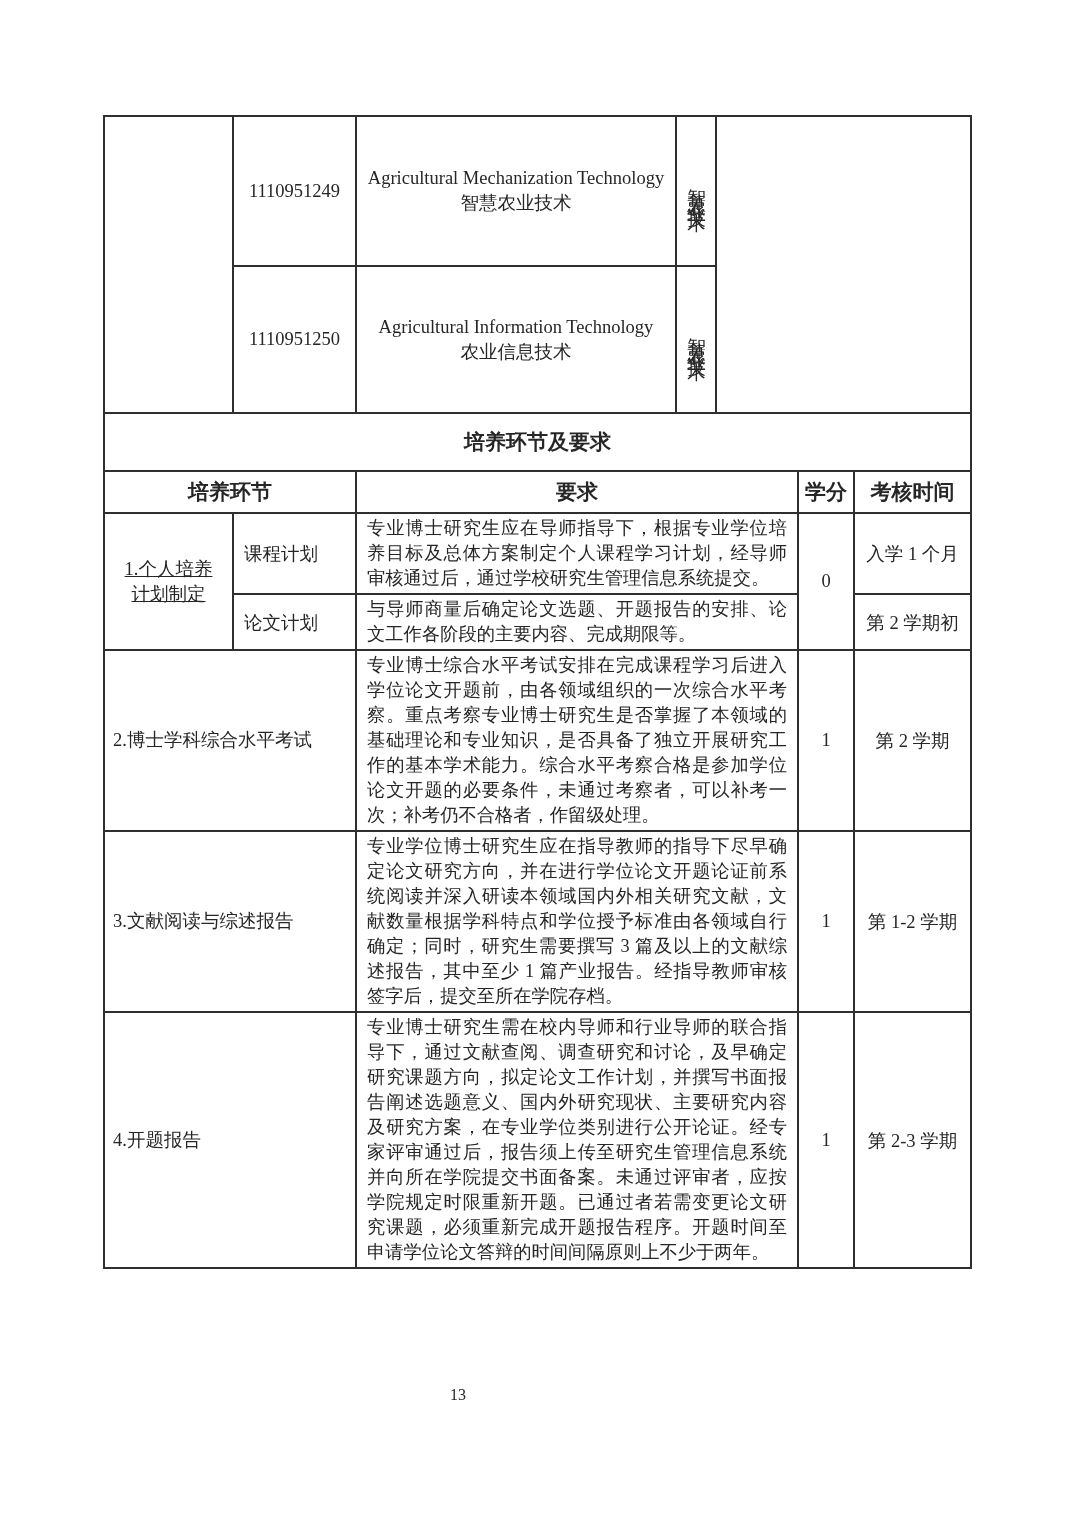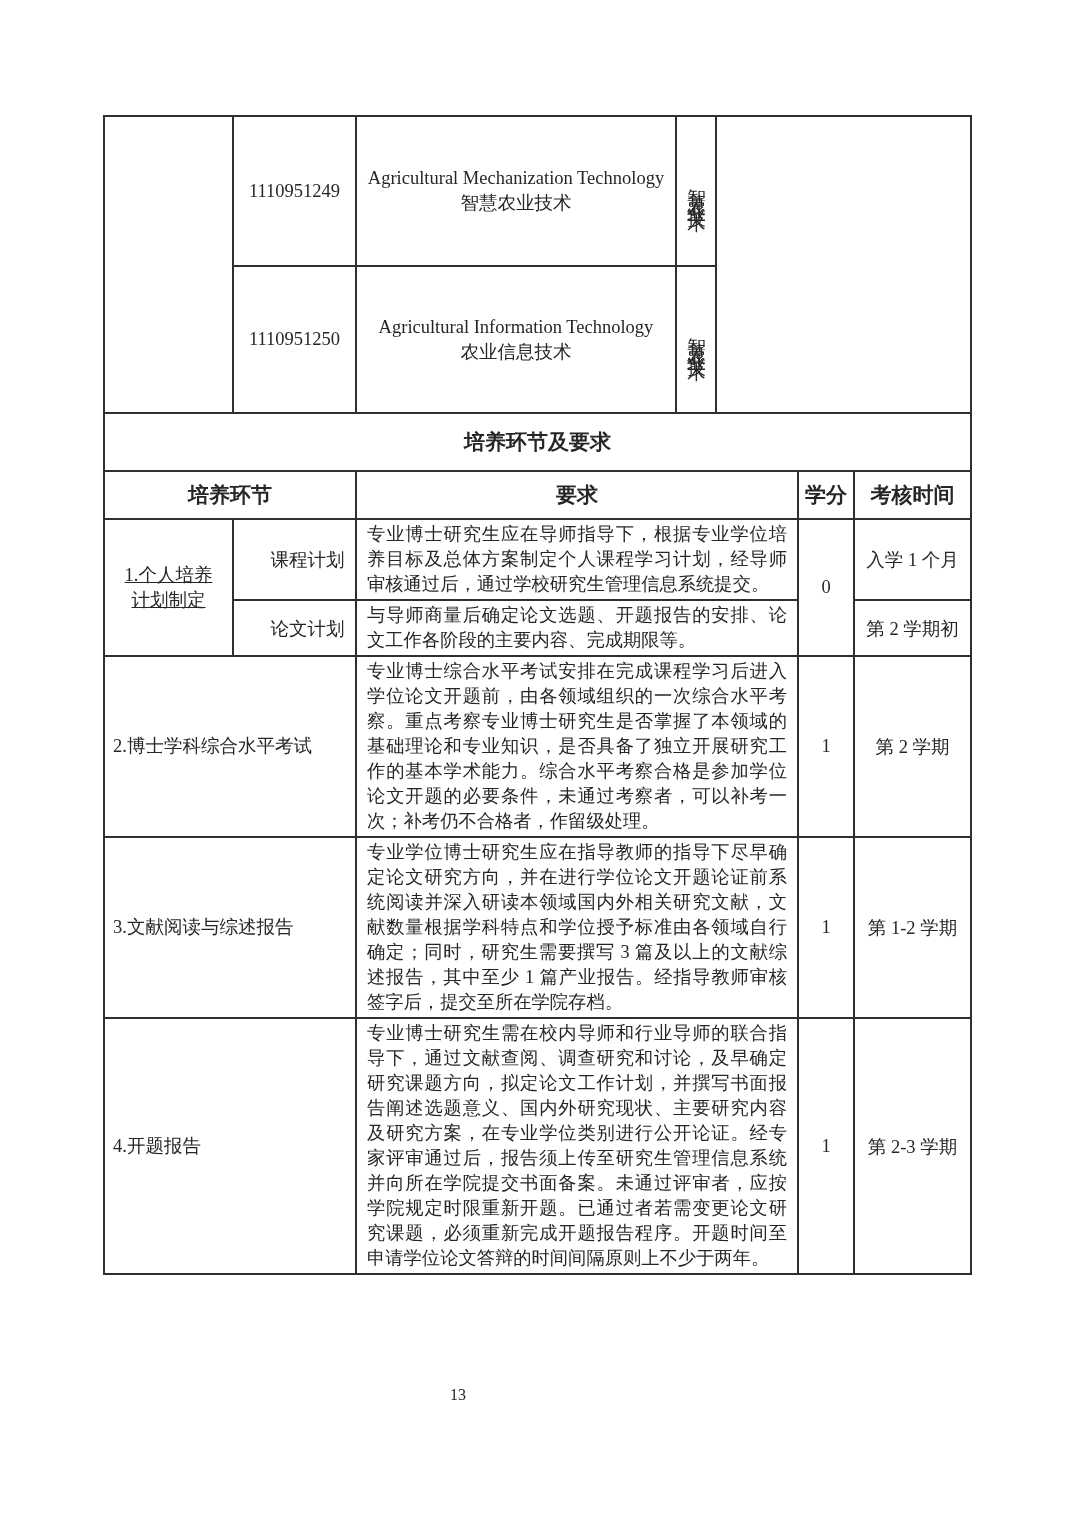--- a/index.html
+++ b/index.html
@@ -28,35 +28,35 @@
     text-orientation: upright;
     font-size: 18.5px;
     letter-spacing: 5px;
     line-height: 36px;
   }
 
   
   .training { margin-top: -2px; }
   .row-band td { height: 58px; }
   .band-cell { text-align: center; font-weight: bold; font-size: 21px; }
-  .row-head td { height: 48px; text-align: center; font-weight: bold; font-size: 21px; }
+  .row-head td { height: 42px; text-align: center; font-weight: bold; font-size: 21px; }
   .row-1a td { height: 75px; }
   .row-1b td { height: 50px; }
   .row-2 td { height: 175px; }
   .row-3 td { height: 171px; }
   .row-4 td { height: 245px; }
 
   .cell-label {
     font-size: 18.5px; text-align: left; padding-left: 8px; padding-right: 0;
     line-height: 25px;
   }
   .cell-label-centered {
     font-size: 18.5px; text-align: center; white-space: pre-line; line-height: 25px; text-decoration: underline;
   }
-  .cell-stage { font-size: 18.5px; text-align: center; padding-left: 26px; }
+  .cell-stage { font-size: 18.5px; text-align: left; padding-left: 10px; }
   .cell-req {
     font-size: 18.3px; line-height: 25px;
     text-align: justify; text-justify: inter-character;
     padding: 2px 10px;
   }
   .cell-credit { text-align: center; font-size: 18.5px; }
   .cell-time { text-align: center; font-size: 18.5px; }
 
   .page-number {
     position: absolute; top: 1386px; left: 0; width: 916px;

